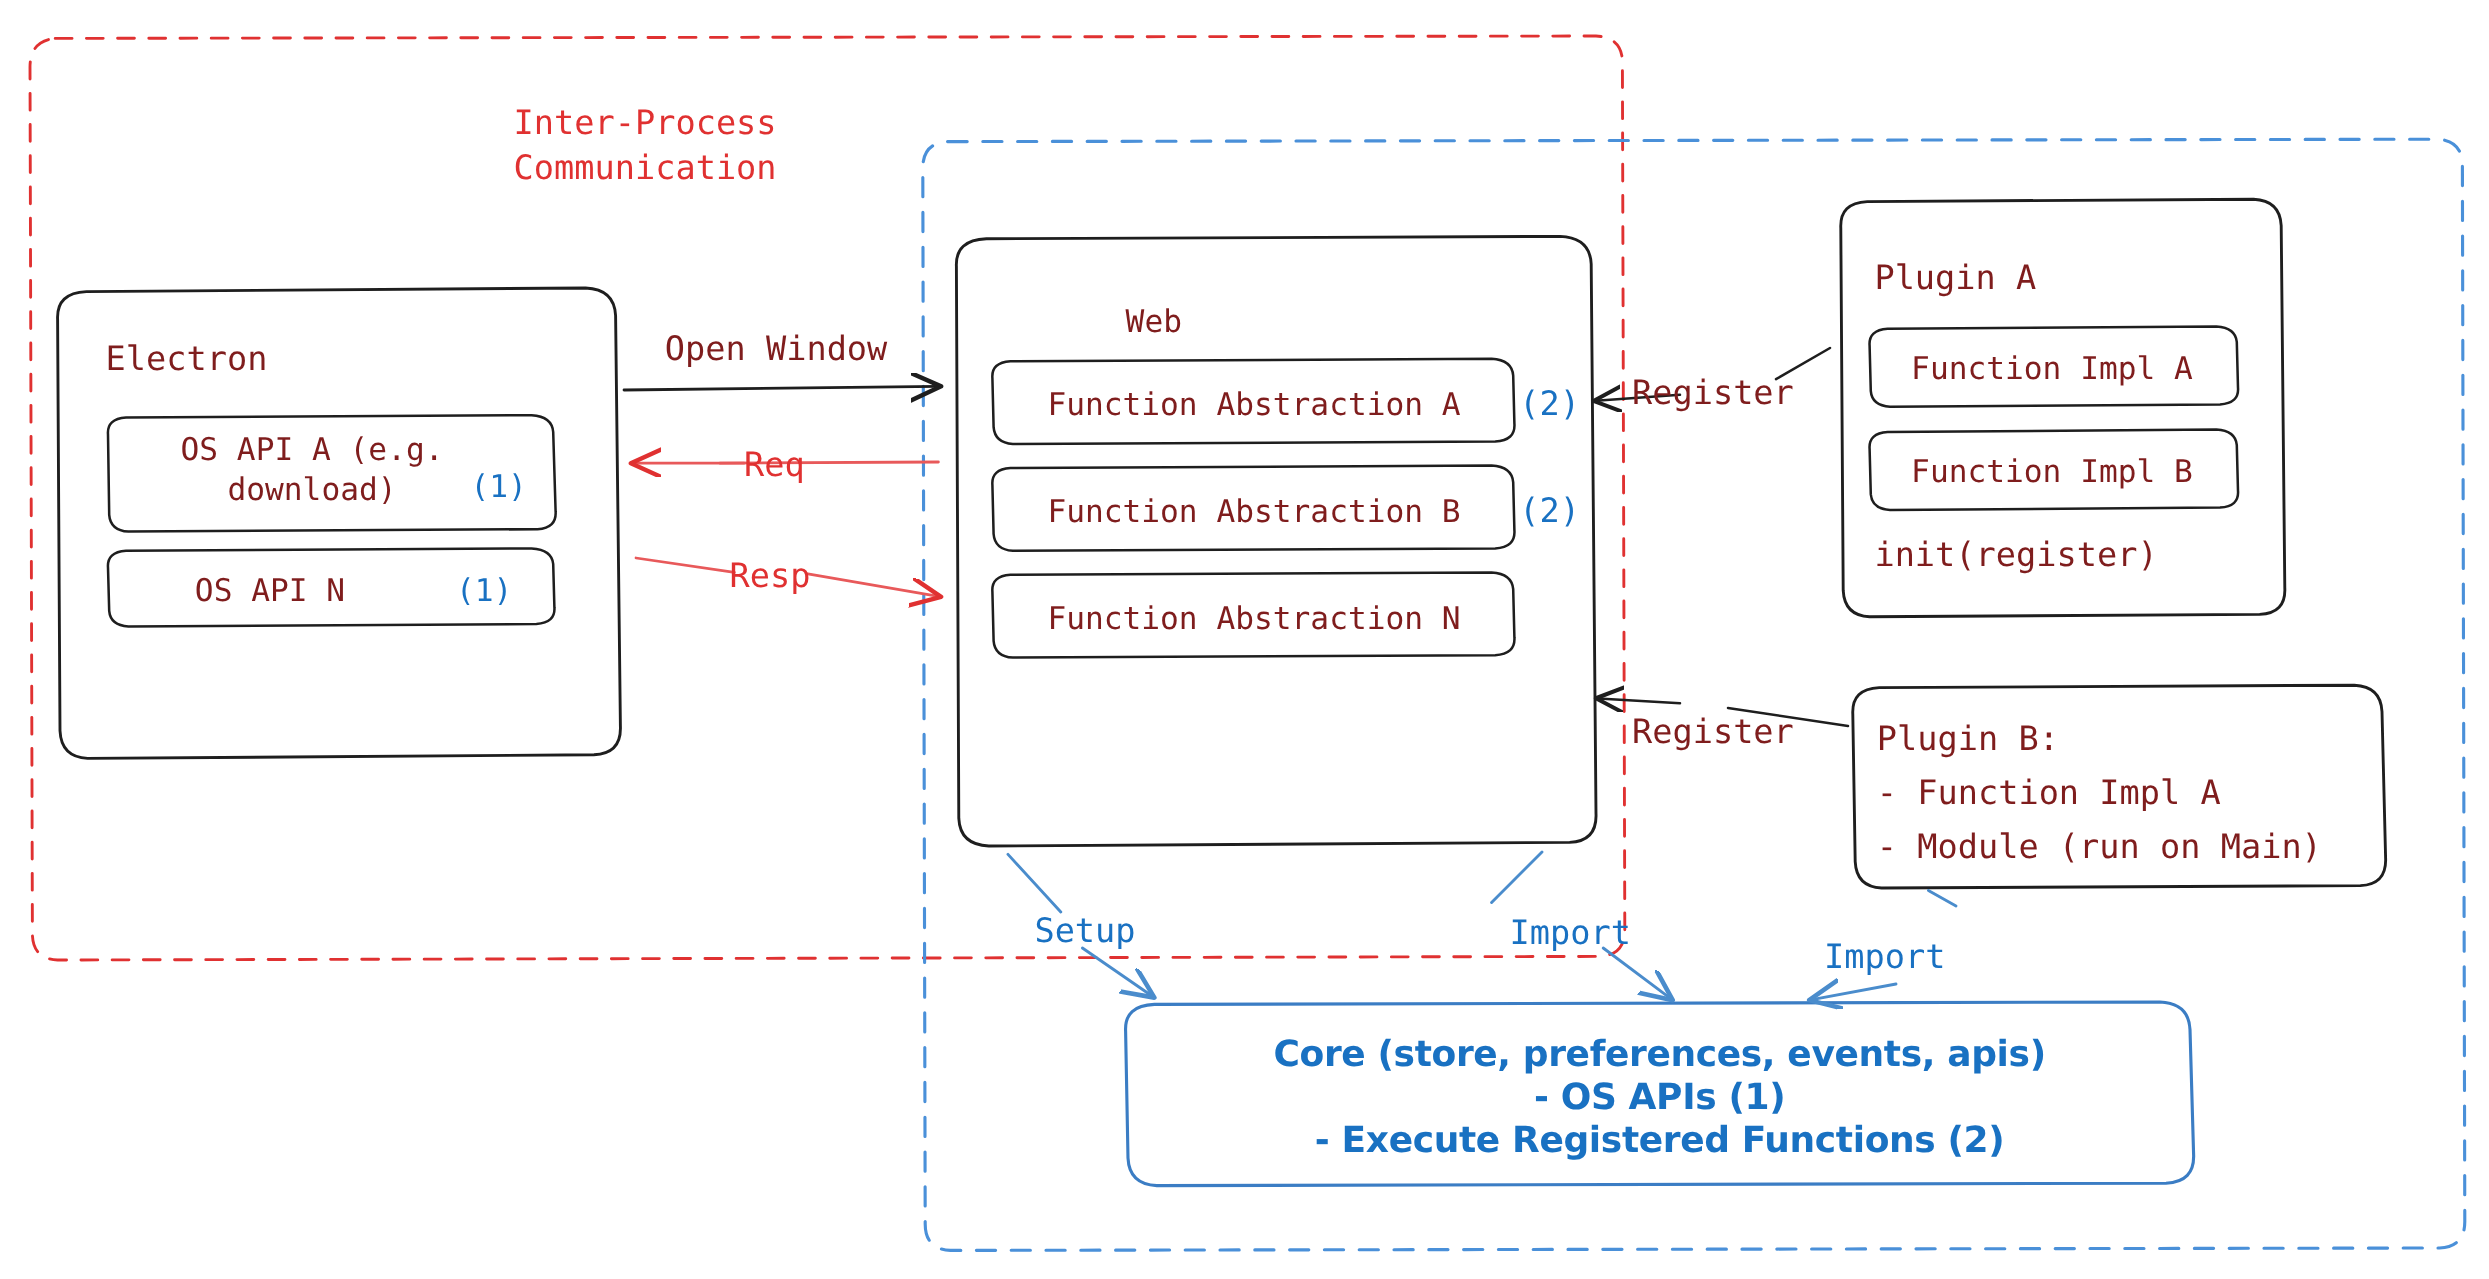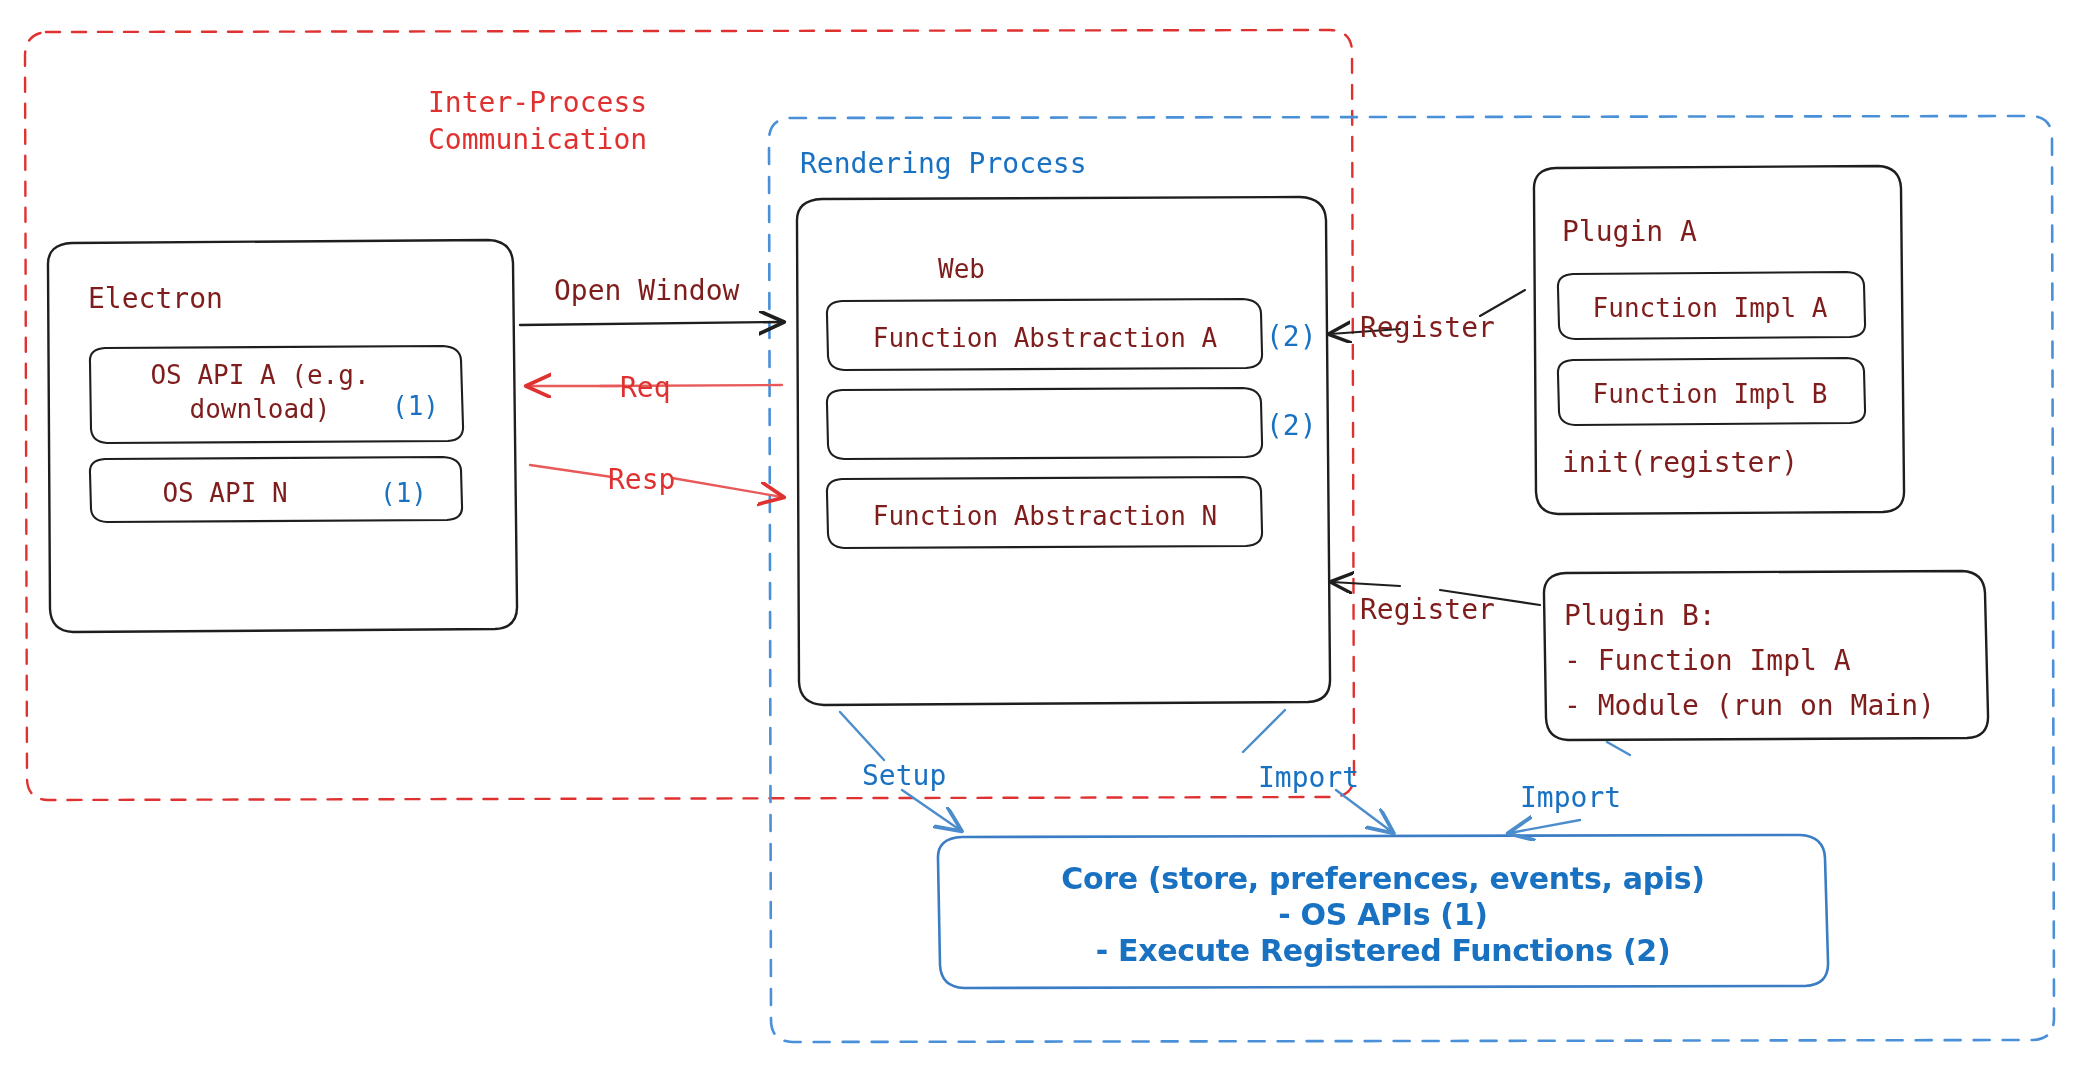--- a/index.html
+++ b/index.html
@@ -141,32 +141,32 @@
 
     <g>
       <path d="M 1630 755 L 1607 742" fill="none" stroke="#4a8ccc" stroke-width="2.4" stroke-linecap="round"></path>
       <path d="M 1580 820 L 1510 833" fill="none" stroke="#4a8ccc" stroke-width="2.4" marker-end="url(#ah-blue)" stroke-linecap="round"></path>
     </g>
   </svg>
 
   <div class="lbl mono red t28" style="left:428px;top:85px;width:300px;">Inter-Process
 Communication</div>
 
-  <div class="lbl mono blue t28" style="left:800px;top:146px;">Rendering Process</div>
 
   <div class="lbl mono black t28" style="left:88px;top:281px;">Electron</div>
   <div class="lbl mono black t26 ctr" style="left:100px;top:358px;width:320px;">OS API A (e.g.
 download)</div>
   <div class="lbl mono blue t26" style="left:392px;top:389px;">(1)</div>
   <div class="lbl mono black t26 ctr" style="left:100px;top:476px;width:250px;">OS API N</div>
   <div class="lbl mono blue t26" style="left:380px;top:476px;">(1)</div>
 
   <div class="lbl mono black t26" style="left:938px;top:252px;">Web</div>
   <div class="lbl mono black t26 ctr" style="left:832px;top:321px;width:426px;">Function Abstraction A</div>
   <div class="lbl mono blue t28" style="left:1266px;top:319px;">(2)</div>
+  <div class="lbl mono black t26 ctr" style="left:832px;top:410px;width:426px;">Function Abstraction B</div>
   <div class="lbl mono blue t28" style="left:1266px;top:408px;">(2)</div>
   <div class="lbl mono black t26 ctr" style="left:832px;top:499px;width:426px;">Function Abstraction N</div>
 
   <div class="lbl mono black t28" style="left:1562px;top:214px;">Plugin A</div>
   <div class="lbl mono black t26 ctr" style="left:1560px;top:377px;width:300px;">Function Impl B</div>
   <div class="lbl mono black t26 ctr" style="left:1560px;top:291px;width:300px;">Function Impl A</div>
   <div class="lbl mono black t28" style="left:1562px;top:445px;">init(register)</div>
 
   <div class="lbl mono black t28" style="left:1564px;top:598px;">Plugin B:</div>
   <div class="lbl mono black t28" style="left:1564px;top:643px;">- Function Impl A</div>

